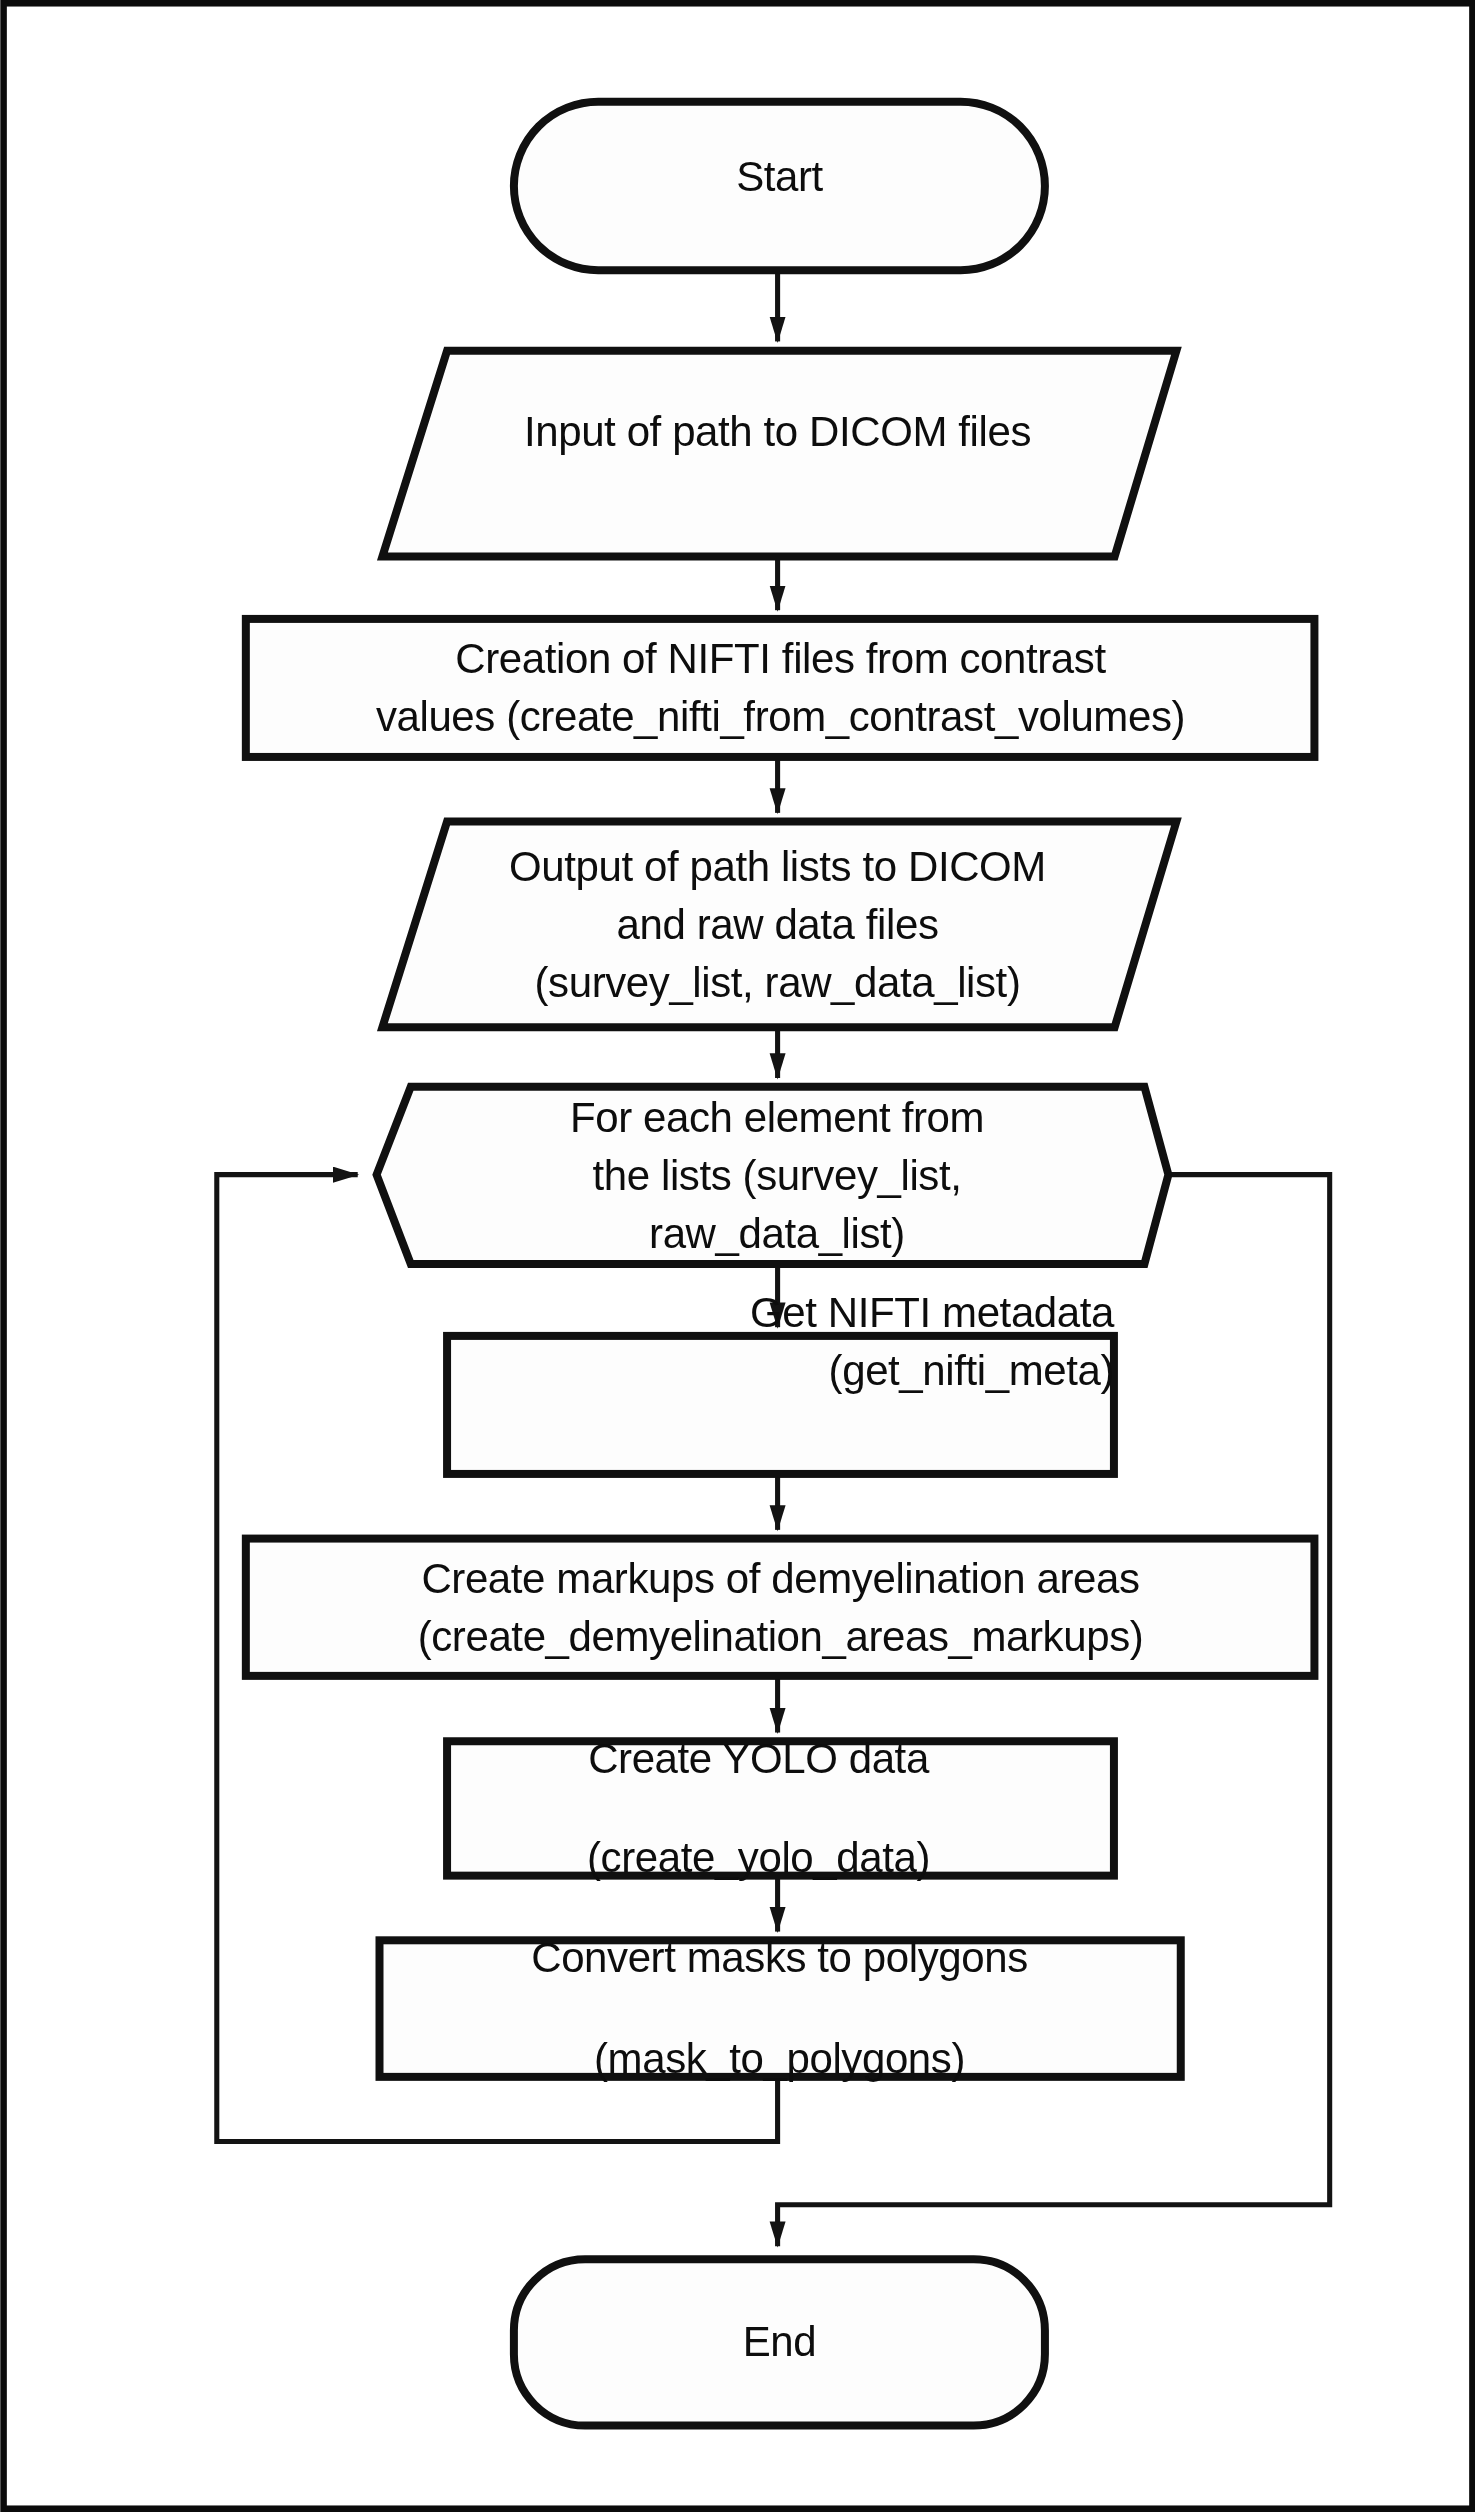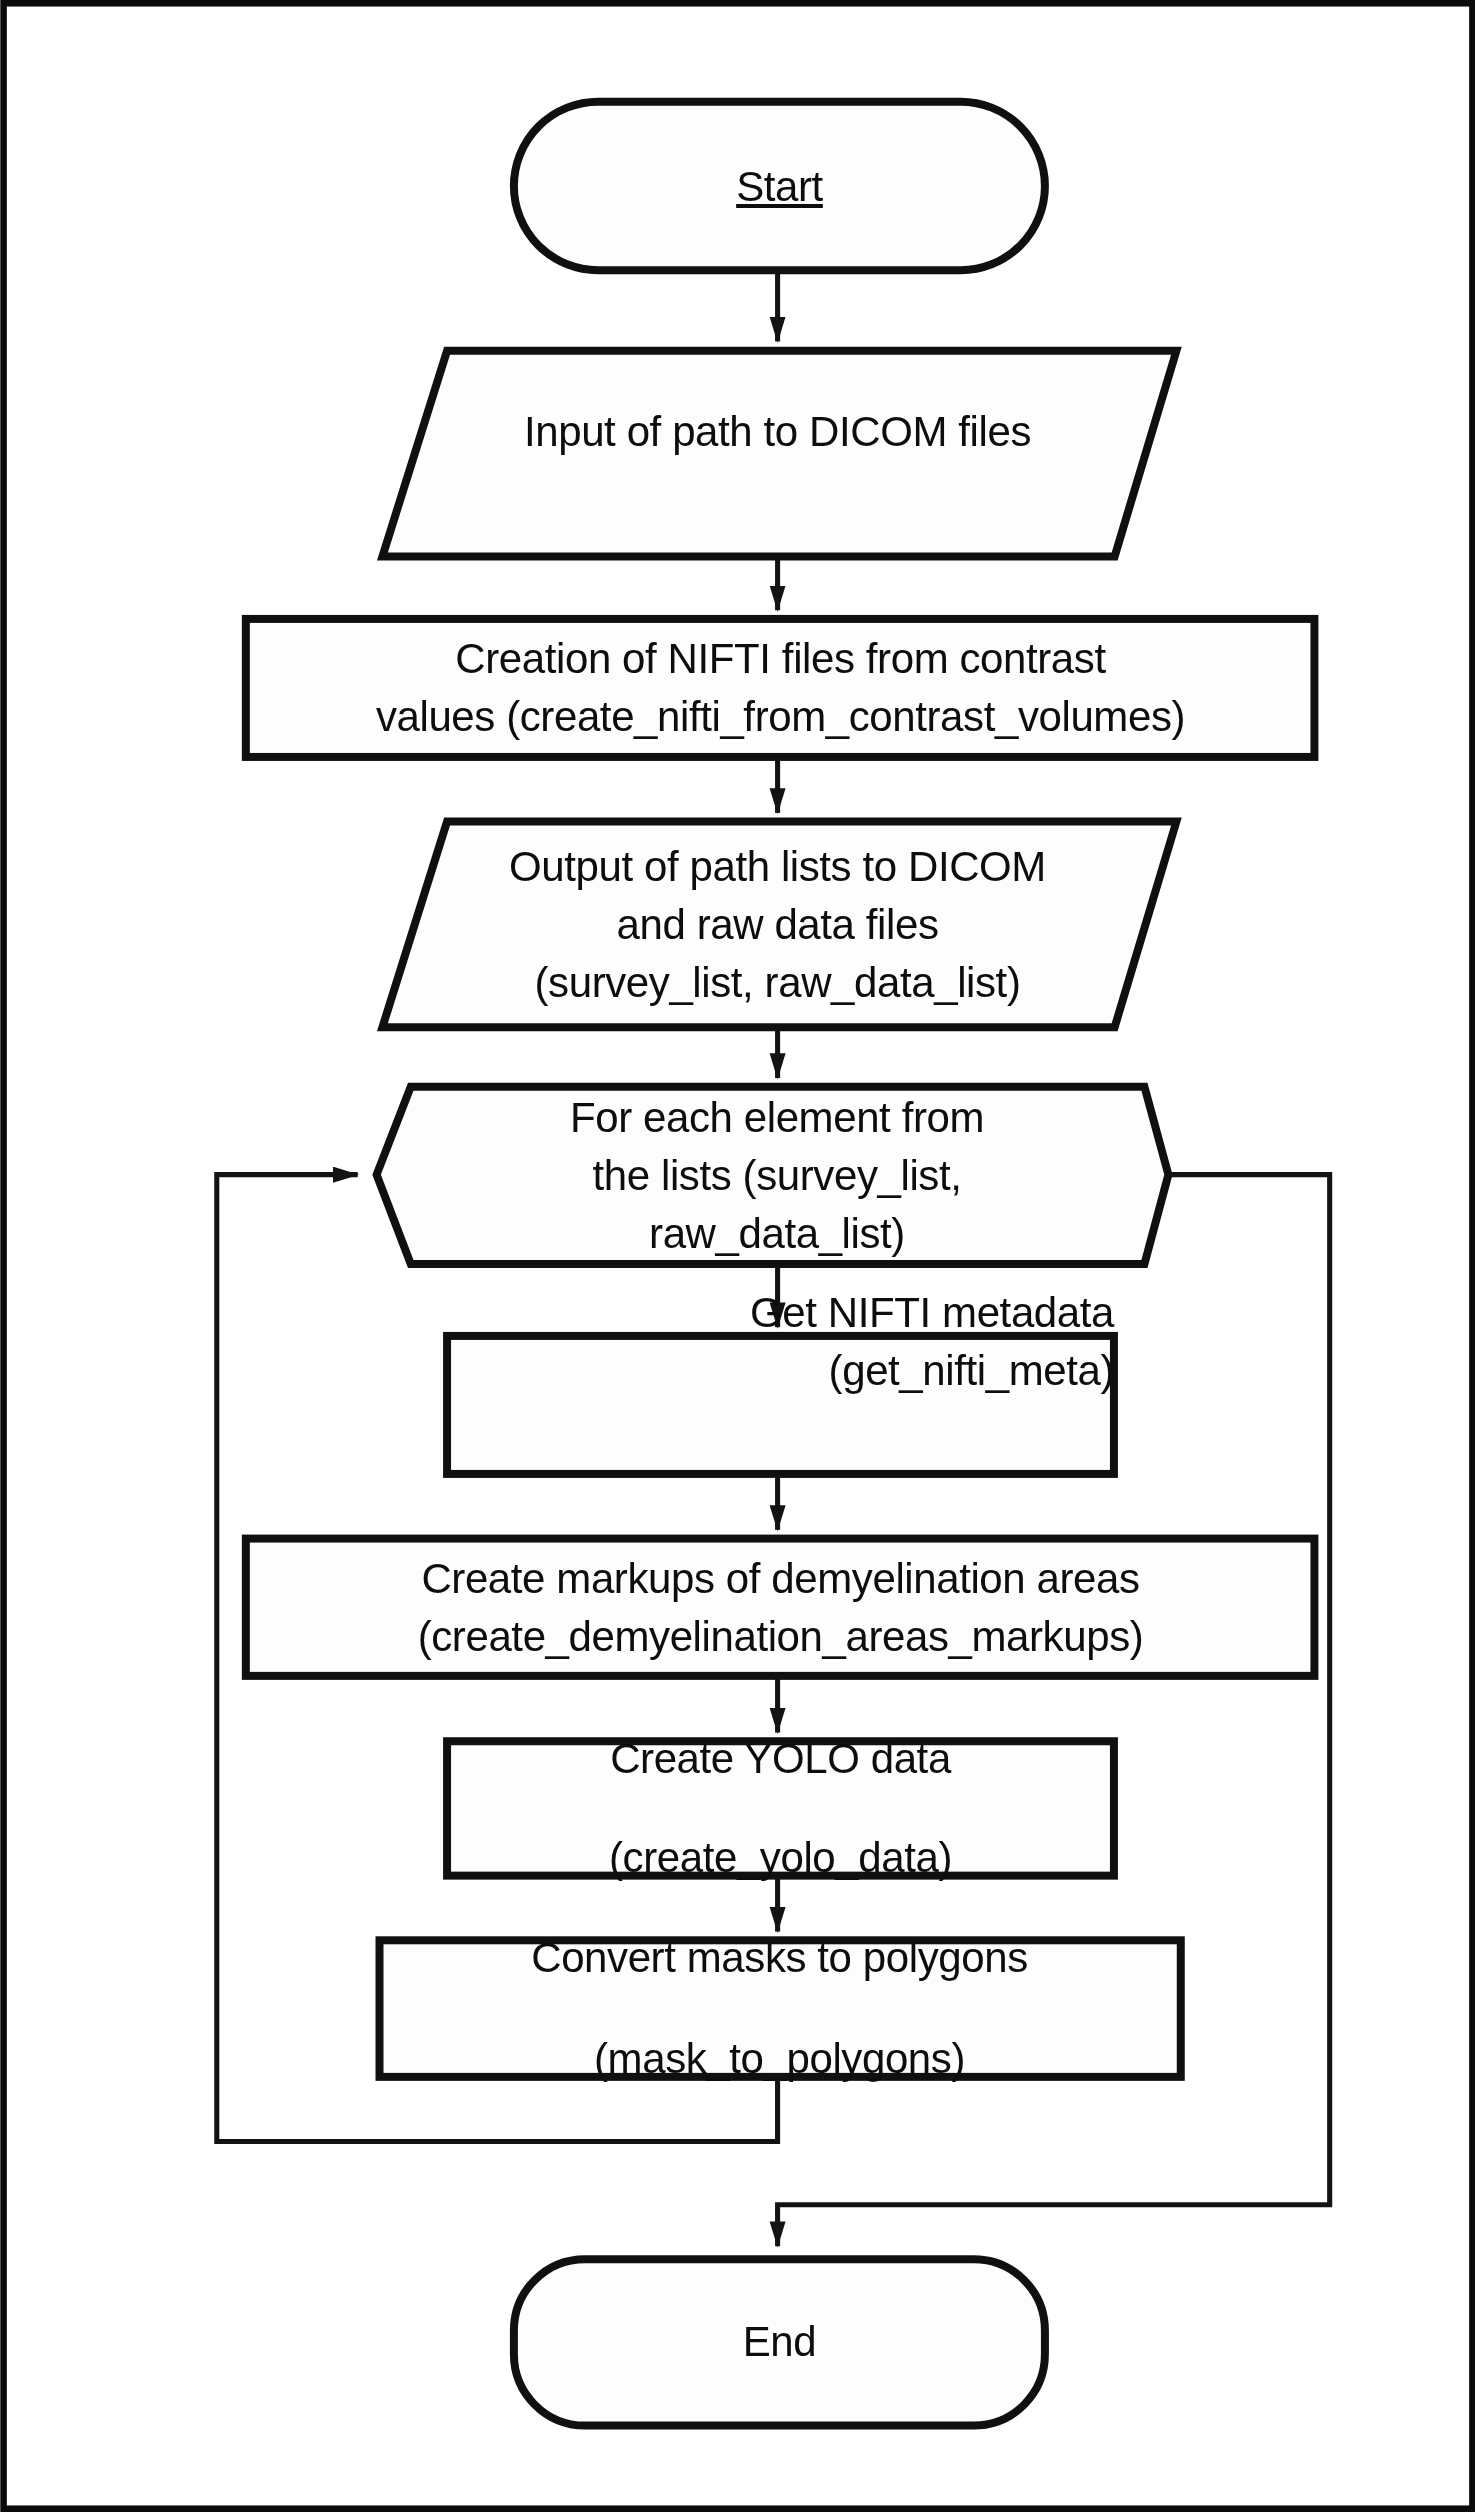--- a/index.html
+++ b/index.html
@@ -24,28 +24,28 @@
     justify-content: center;
     text-align: center;
     font-size: 42px;
     line-height: 58px;
     letter-spacing: -0.4px;
     color: #0d0d0d;
     pointer-events: none;
     white-space: nowrap;
   }
   
-  #lbl-start          { left: 514px;  top: 102px;  width: 531px;  height: 169px; text-decoration: underline; }
+  #lbl-start          { left: 514px;  top: 92px;  width: 531px;  height: 169px; }
   #lbl-input-dicom    { left: 414px;  top: 351px;  width: 727px; height: 206px; padding-bottom: 45px; box-sizing: border-box; text-align: center; }
   #lbl-create-nifti   { left: 246px;  top: 619px;  width: 1069px; height: 138px; }
   #lbl-output-paths   { left: 414px;  top: 822px; width: 727px; height: 206px; }
   #lbl-for-each       { left: 410px;  top: 1087px; width: 734px; height: 177px; text-align: center; }
   #lbl-get-meta       { left: 447px;  top: 1273px; width: 667px;  height: 138px; align-items: flex-end; }
   #lbl-create-markups { left: 246px;  top: 1539px; width: 1069px; height: 137px; }
-  #lbl-create-yolo    { left: 447px;  top: 1741px; width: 667px;  height: 134px; gap: 41px; }
+  #lbl-create-yolo    { left: 425px;  top: 1741px; width: 667px;  height: 134px; gap: 41px; }
   #lbl-convert-masks  { left: 379px;  top: 1940px; width: 801px; height: 137px; gap: 43px; }
   #lbl-end            { left: 514px;  top: 2259px; width: 531px;  height: 166px; }
 </style>
 </head>
 <body>
 
 <div id="figure">
 
   <svg id="shapes" width="1476" height="2512" viewBox="0 0 2031 3458" xmlns="http://www.w3.org/2000/svg">
     <defs>

